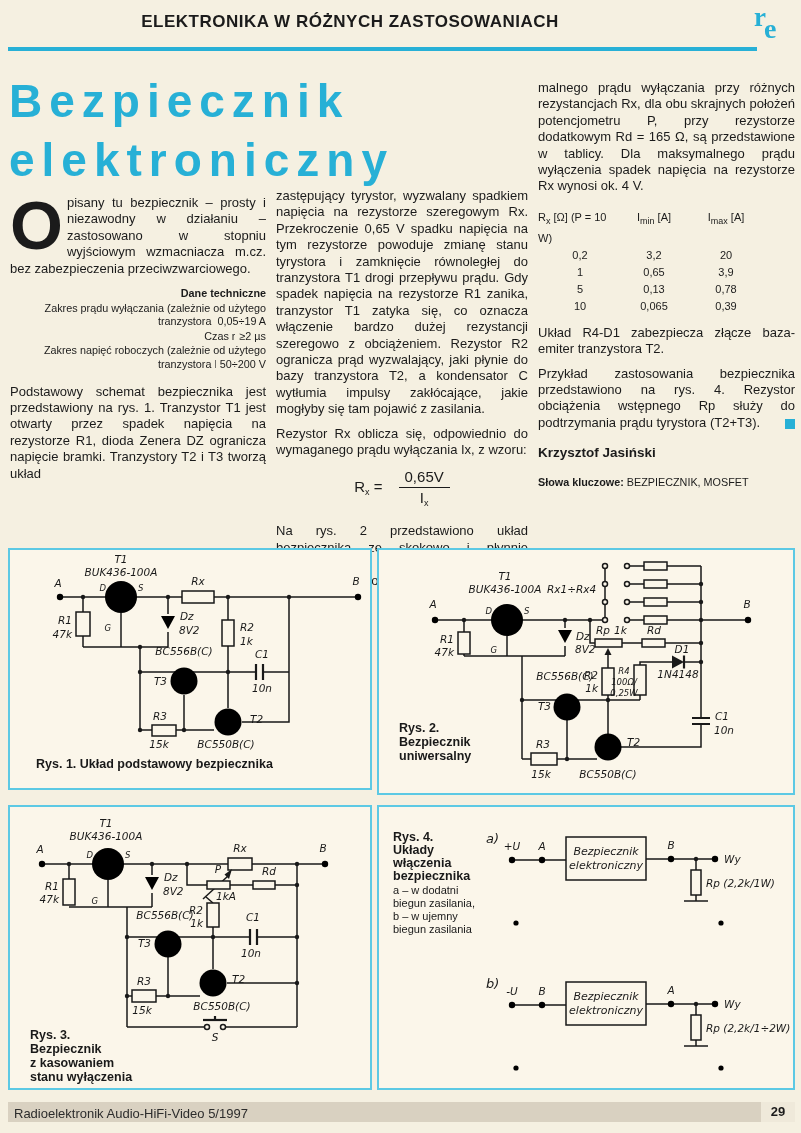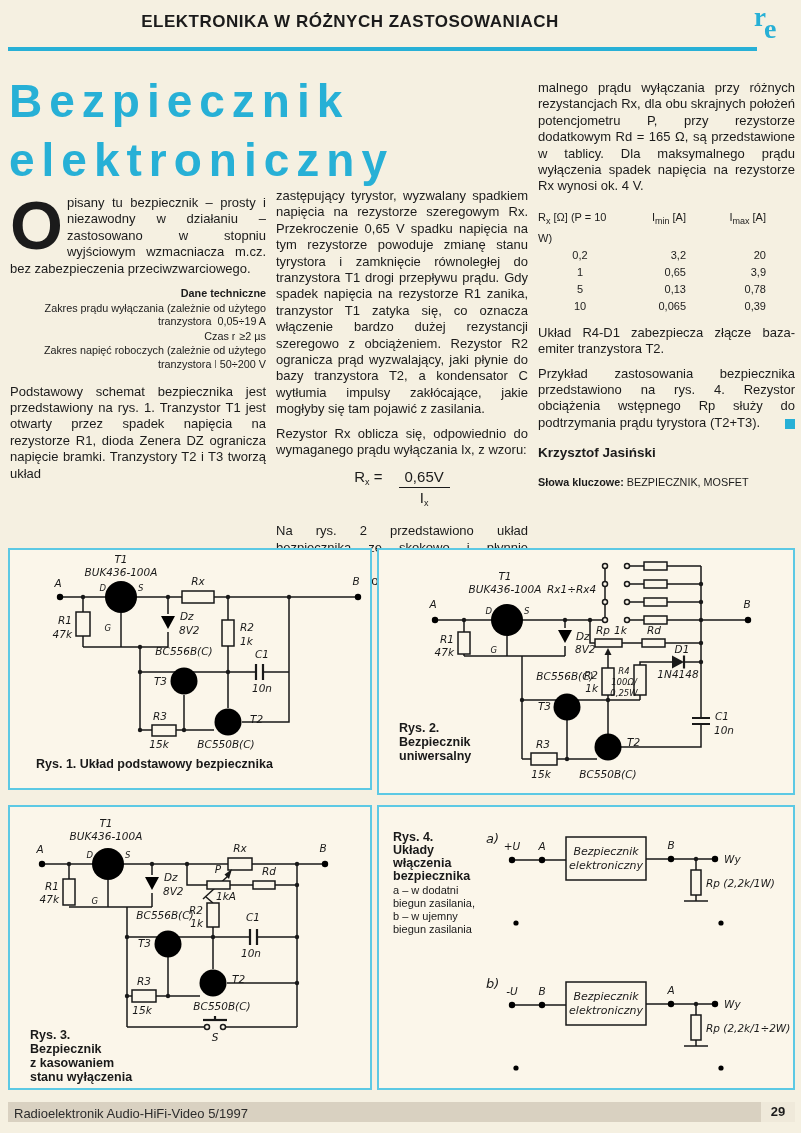--- a/index.html
+++ b/index.html
@@ -31,32 +31,32 @@
   .subtitle-text{font-size:17.5px;line-height:22px;font-weight:bold;text-align:left;padding-top:2px}
   .dropcap{float:left;font-size:68px;line-height:52px;font-weight:bold;margin:4px 7px 0 0;
     letter-spacing:-3px}
   .lead{margin-bottom:10px}
   .specs{font-size:10.8px;line-height:13.6px;text-align:right;margin-bottom:12px}
   .specs-title{font-weight:bold;margin-bottom:1px}
   .spec{position:relative;margin-bottom:1px}
   .spec-value{position:absolute;right:0;bottom:0;background:var(--page_bg);padding-left:4px}
   .para{margin-bottom:8px}
   
-  .formula{display:flex;justify-content:center;margin:10px 0 12px 0;
+  .formula{display:flex;justify-content:center;align-items:center;margin:10px 0 12px 0;
     font-size:15px}
   .formula .frac{display:inline-block;text-align:center;margin-left:16px}
   .formula .num{display:block;padding:0 6px 2px 6px;border-bottom:1.6px solid var(--ink)}
   .formula .den{display:block;padding-top:2px}
   sub,.sub{font-size:9px;vertical-align:-3px}
   
   .rtable{font-size:11px;line-height:17px;text-align:left;margin:14px 0 10px 0}
   .trow{display:grid;grid-template-columns:84px 64px 80px}
   .trow .c0{text-align:left;padding-left:0}
   .thead .c0{text-align:left}
-  .trow .c1,.trow .c2{text-align:right}
+  .trow .c1,.trow .c2{text-align:center}
   .tbody .c0{text-align:center}
   .author{font-weight:bold;font-size:13.5px;margin-top:14px;text-align:left}
   .keywords{font-size:10.8px;margin-top:12px;text-align:left}
   .keywords b{font-weight:bold}
   .endmark{position:absolute;right:0;bottom:2px;width:10px;height:10px;background:var(--accent)}
   .p4{position:relative}
   
   .fig{position:absolute;border:2px solid var(--fig_border);background:var(--fig_bg)}
   .fig1{left:8px;top:548px;width:364px;height:242px}
   .fig2{left:377px;top:548px;width:418px;height:247px}

